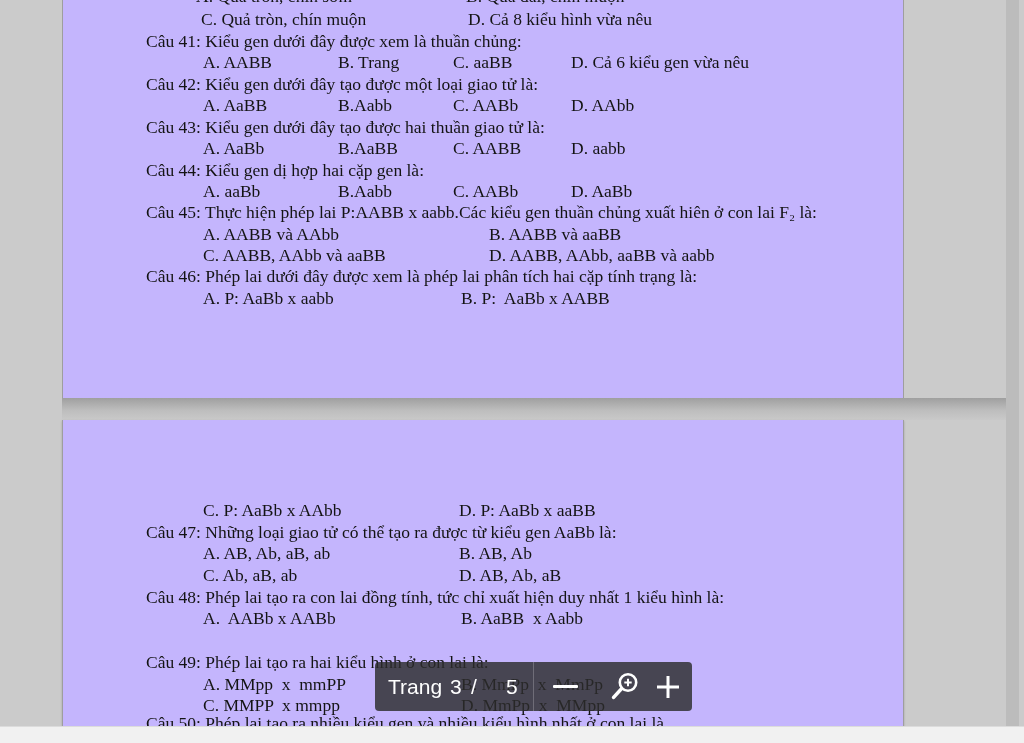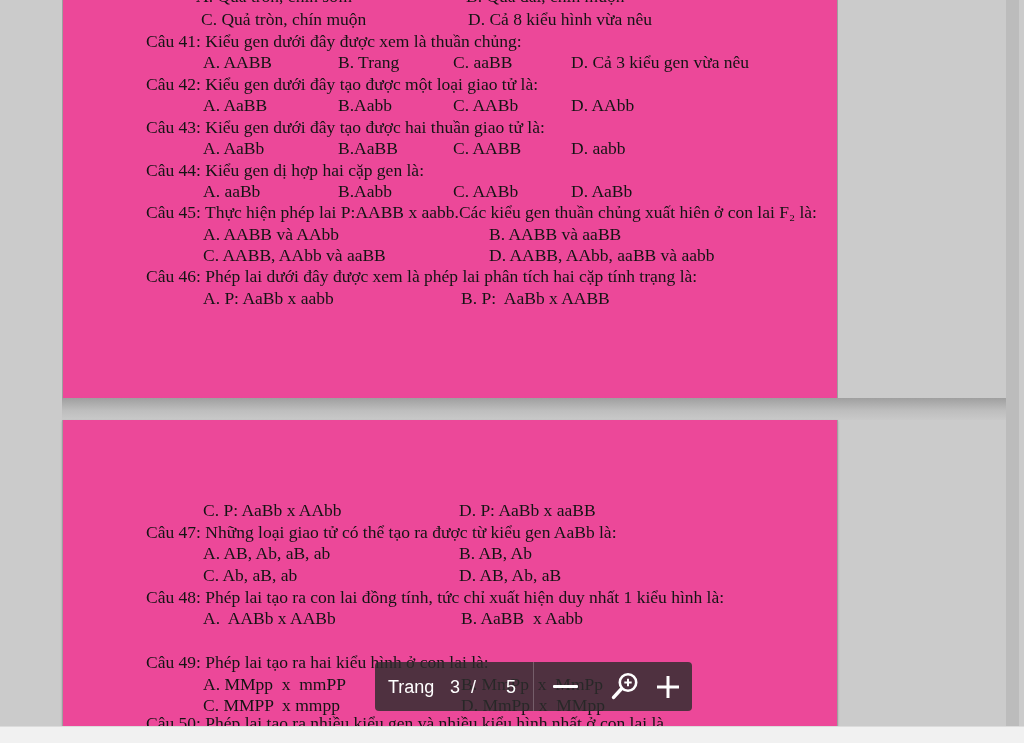--- a/index.html
+++ b/index.html
@@ -3,21 +3,21 @@
 <meta charset="utf-8">
 <style>
   html,body{margin:0;padding:0;}
   body{
     width:1024px;height:743px;overflow:hidden;position:relative;
     background:#cbcbcb;
     font-family:"Liberation Sans", sans-serif;
   }
   
   .page{
-    position:absolute;left:62px;width:776px;background:#ec4899;
+    position:absolute;left:62px;width:842px;background:#c4b5fd;
     border-left:1px solid #9e9e9e;border-right:1px solid #9e9e9e;
     box-sizing:border-box;overflow:hidden;
   }
   #page1{top:0;height:398px;}
   #page2{top:420px;height:306px;box-shadow:0 1px 2px rgba(0,0,0,.2);}
   .page-gap{
     position:absolute;left:62px;top:398px;width:957px;height:22px;
     background:linear-gradient(180deg,#9f9f9f 0%,#bdbdbd 55%,#c9c9c9 100%);
   }
   .edge-strip{
@@ -34,21 +34,21 @@
     font-family:"Liberation Serif", serif;
     font-size:17.5px;line-height:21px;color:#141414;
   }
   
   .toolbar{
     position:absolute;left:375px;top:662px;width:317px;height:49px;
     background:rgba(44,44,44,0.82);border-radius:4px;z-index:30;
   }
   .toolbar .tb-text{
     position:absolute;top:50%;transform:translateY(-50%);
-    color:#ffffff;font-size:18px;white-space:pre;
+    color:#ffffff;font-size:21px;white-space:pre;
   }
   .tb-divider{
     position:absolute;left:158px;top:0;width:1px;height:100%;
     background:rgba(255,255,255,0.22);
   }
   .tb-btn{position:absolute;cursor:pointer;}
   .minus-bar{
     left:178px;top:23px;width:25px;height:3px;background:#ffffff;border-radius:1px;
   }
   .mag{left:234px;top:9px;width:32px;height:32px;}
@@ -66,21 +66,21 @@
     <span class="seg" style="left:138px">C. Quả tròn, chín muộn</span>
     <span class="seg" style="left:405px">D. Cả 8 kiểu hình vừa nêu</span>
   </div>
   <div class="line" style="top:31px">
     <span class="seg" style="left:83px">Câu 41: Kiểu gen dưới đây được xem là thuần chủng:</span>
   </div>
   <div class="line" style="top:52px">
     <span class="seg" style="left:140px">A. AABB</span>
     <span class="seg" style="left:275px">B. Trang</span>
     <span class="seg" style="left:390px">C. aaBB</span>
-    <span class="seg" style="left:508px">D. Cả 3 kiểu gen vừa nêu</span>
+    <span class="seg" style="left:508px">D. Cả 6 kiểu gen vừa nêu</span>
   </div>
   <div class="line" style="top:74px">
     <span class="seg" style="left:83px">Câu 42: Kiểu gen dưới đây tạo được một loại giao tử là:</span>
   </div>
   <div class="line" style="top:95px">
     <span class="seg" style="left:140px">A. AaBB</span>
     <span class="seg" style="left:275px">B.Aabb</span>
     <span class="seg" style="left:390px">C. AABb</span>
     <span class="seg" style="left:508px">D. AAbb</span>
   </div>

